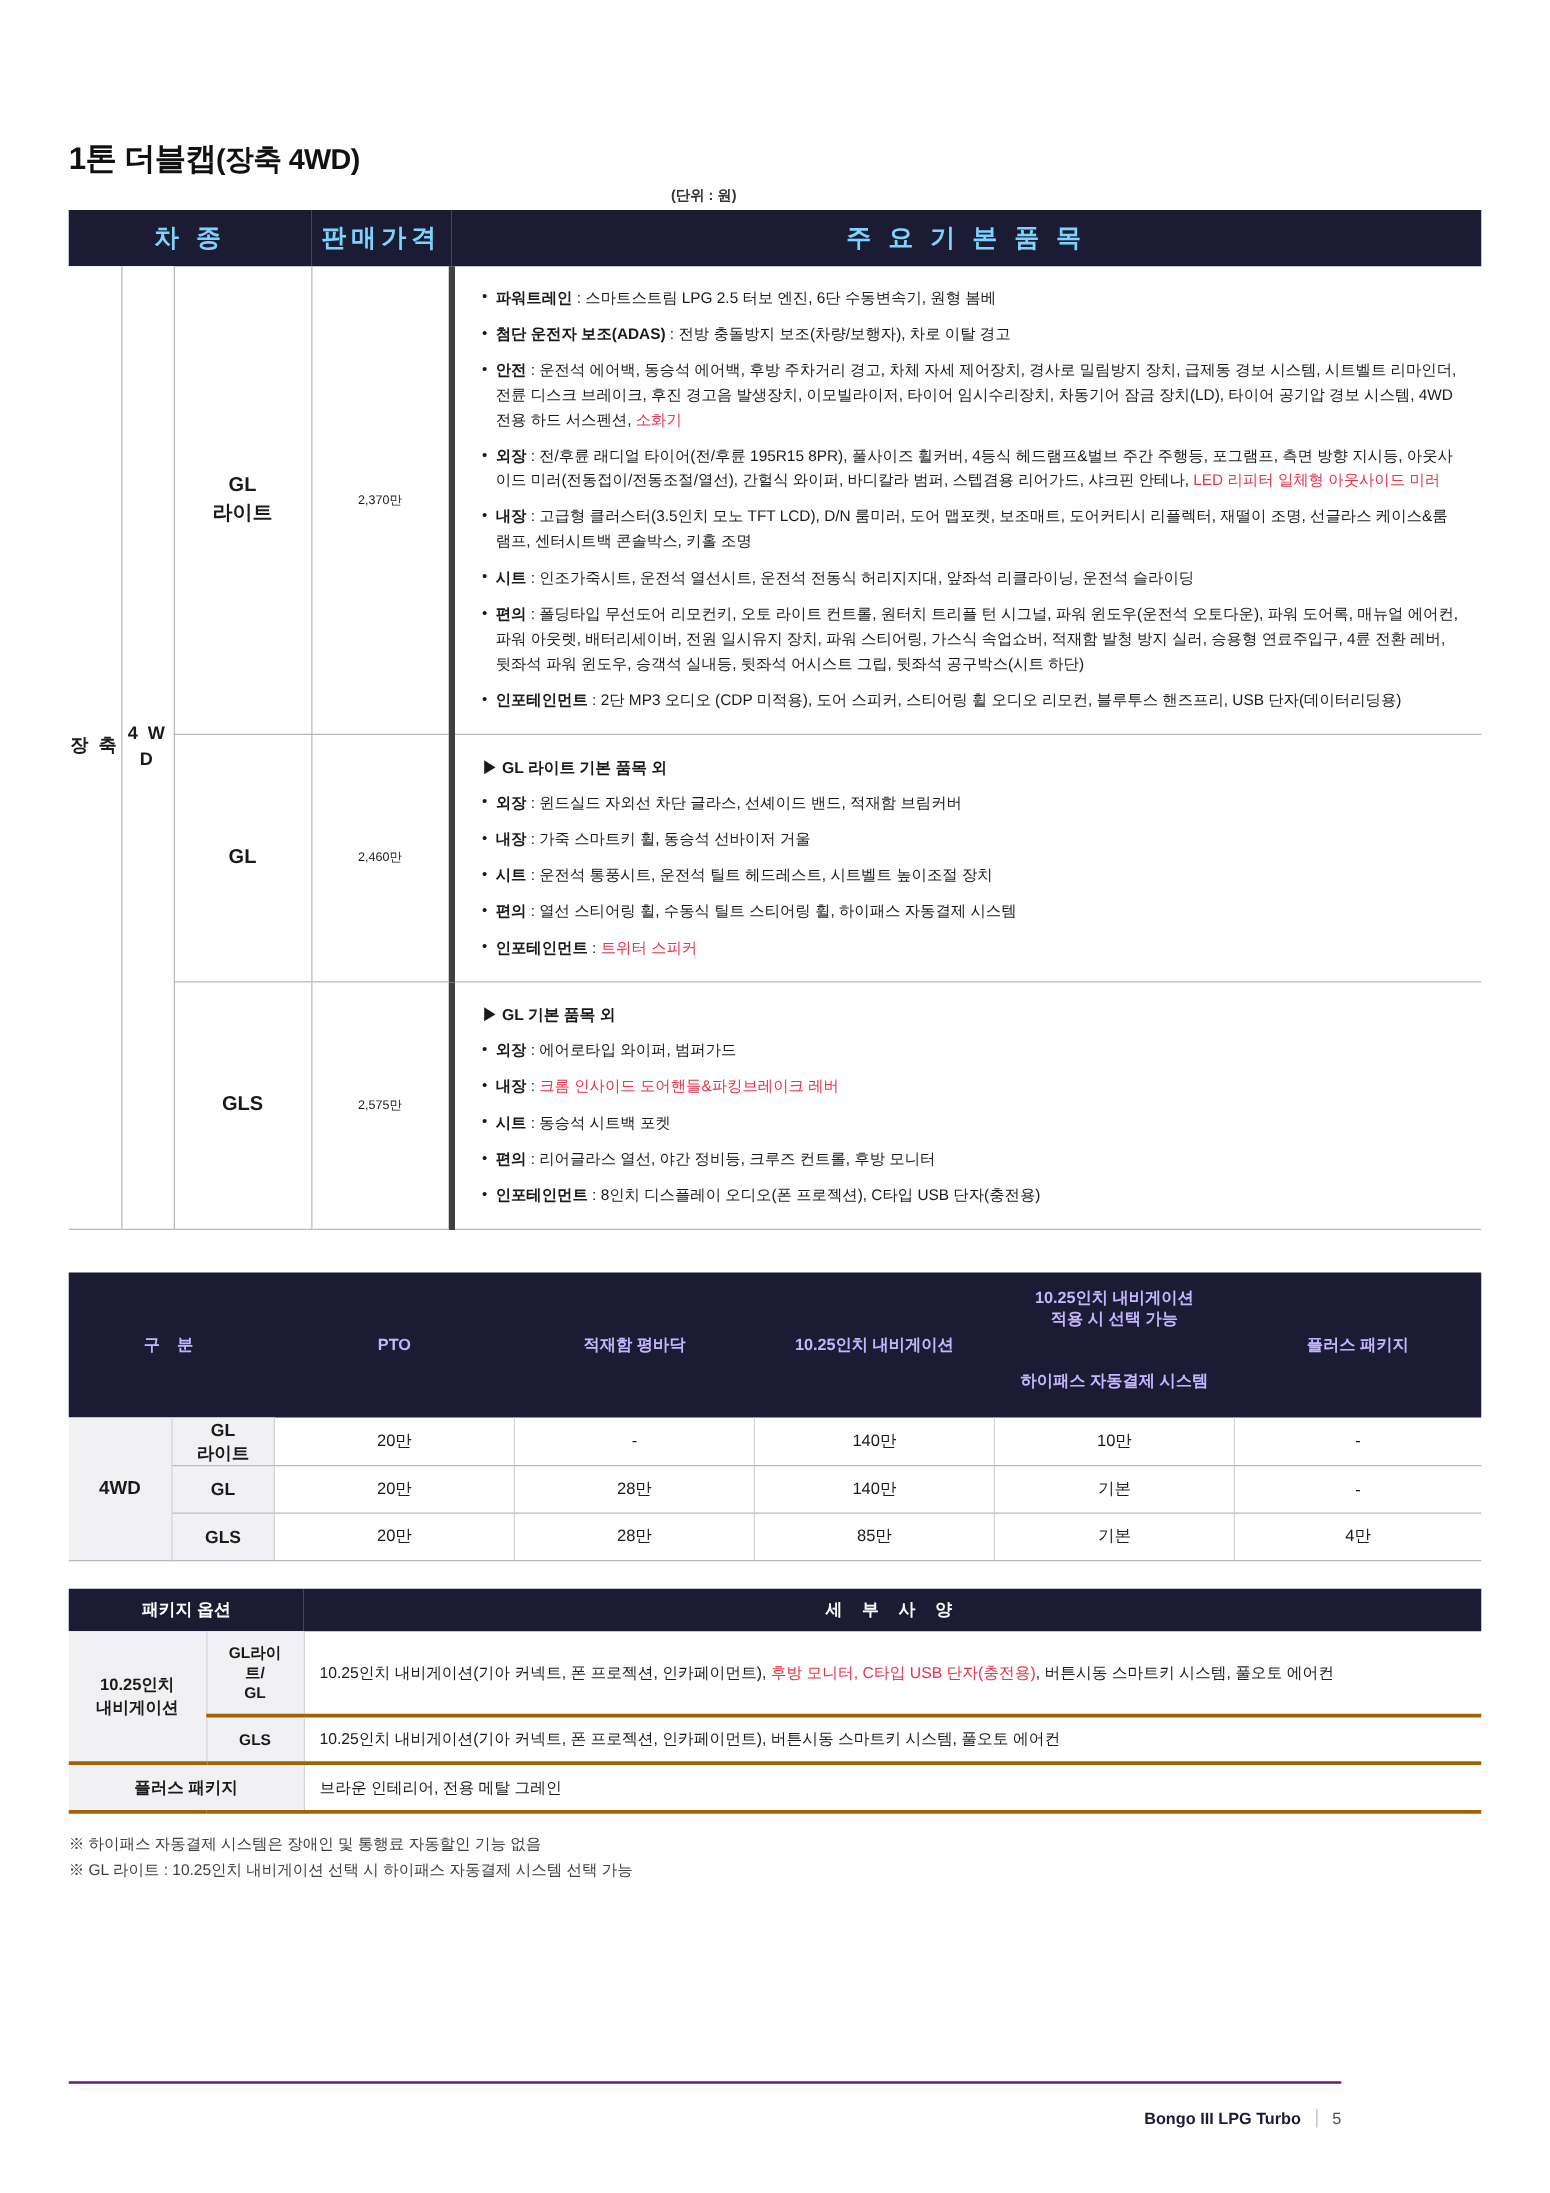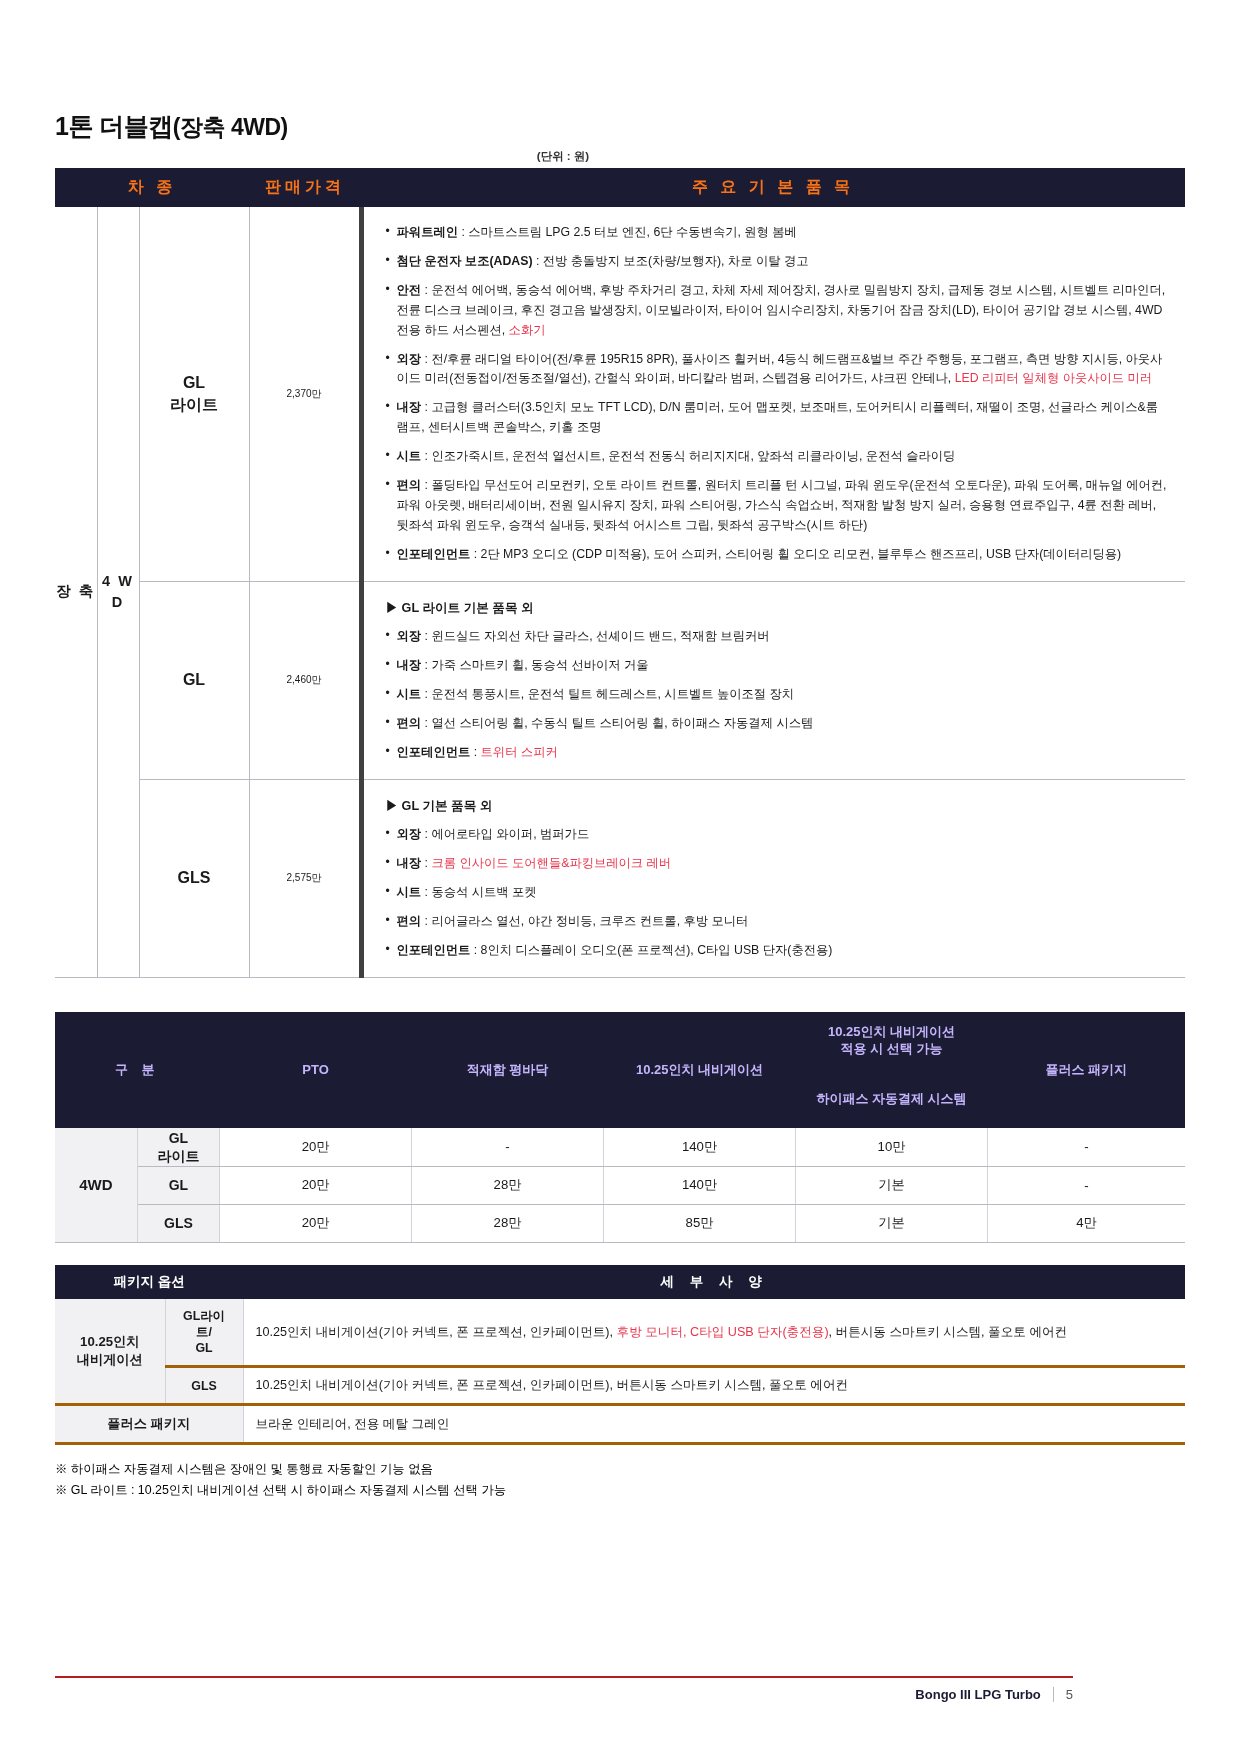--- a/index.html
+++ b/index.html
@@ -37,22 +37,22 @@
     font-weight: bold;
   }
   
   table {
     border-collapse: collapse;
     width: 1130px;
     table-layout: fixed;
   }
   .tbl-main th {
     background: #1b1c33;
-    color: #f97316;
-    font-size: 16px;
+    color: #7dd3fc;
+    font-size: 20px;
     font-weight: bold;
     letter-spacing: 4px;
     padding: 9px 0;
     border: none;
   }
   .tbl-main td {
     border-bottom: 1px solid #b9b9c2;
     vertical-align: middle;
   }
   .col-vtype { width: 42px; }
@@ -183,29 +183,29 @@
     font-weight: bold;
     font-size: 12.4px;
     border-right: 1px solid #d3d3d8;
     line-height: 1.3;
   }
   
   .notes {
     margin-top: 14px;
     font-size: 12.4px;
     line-height: 1.65;
-    color: #000000;
+    color: #404040;
   }
   
   .footer {
     position: absolute;
     left: 55px; right: 55px;
     bottom: 52px;
-    border-top: 2px solid #b91c1c;
-    padding-top: 9px;
+    border-top: 2px solid #701a75;
+    padding-top: 20px;
     display: flex;
     justify-content: flex-end;
     align-items: center;
     font-size: 13px;
     font-weight: bold;
     color: #1b1c33;
   }
   .footer .pg {
     margin-left: 12px;
     padding-left: 12px;

